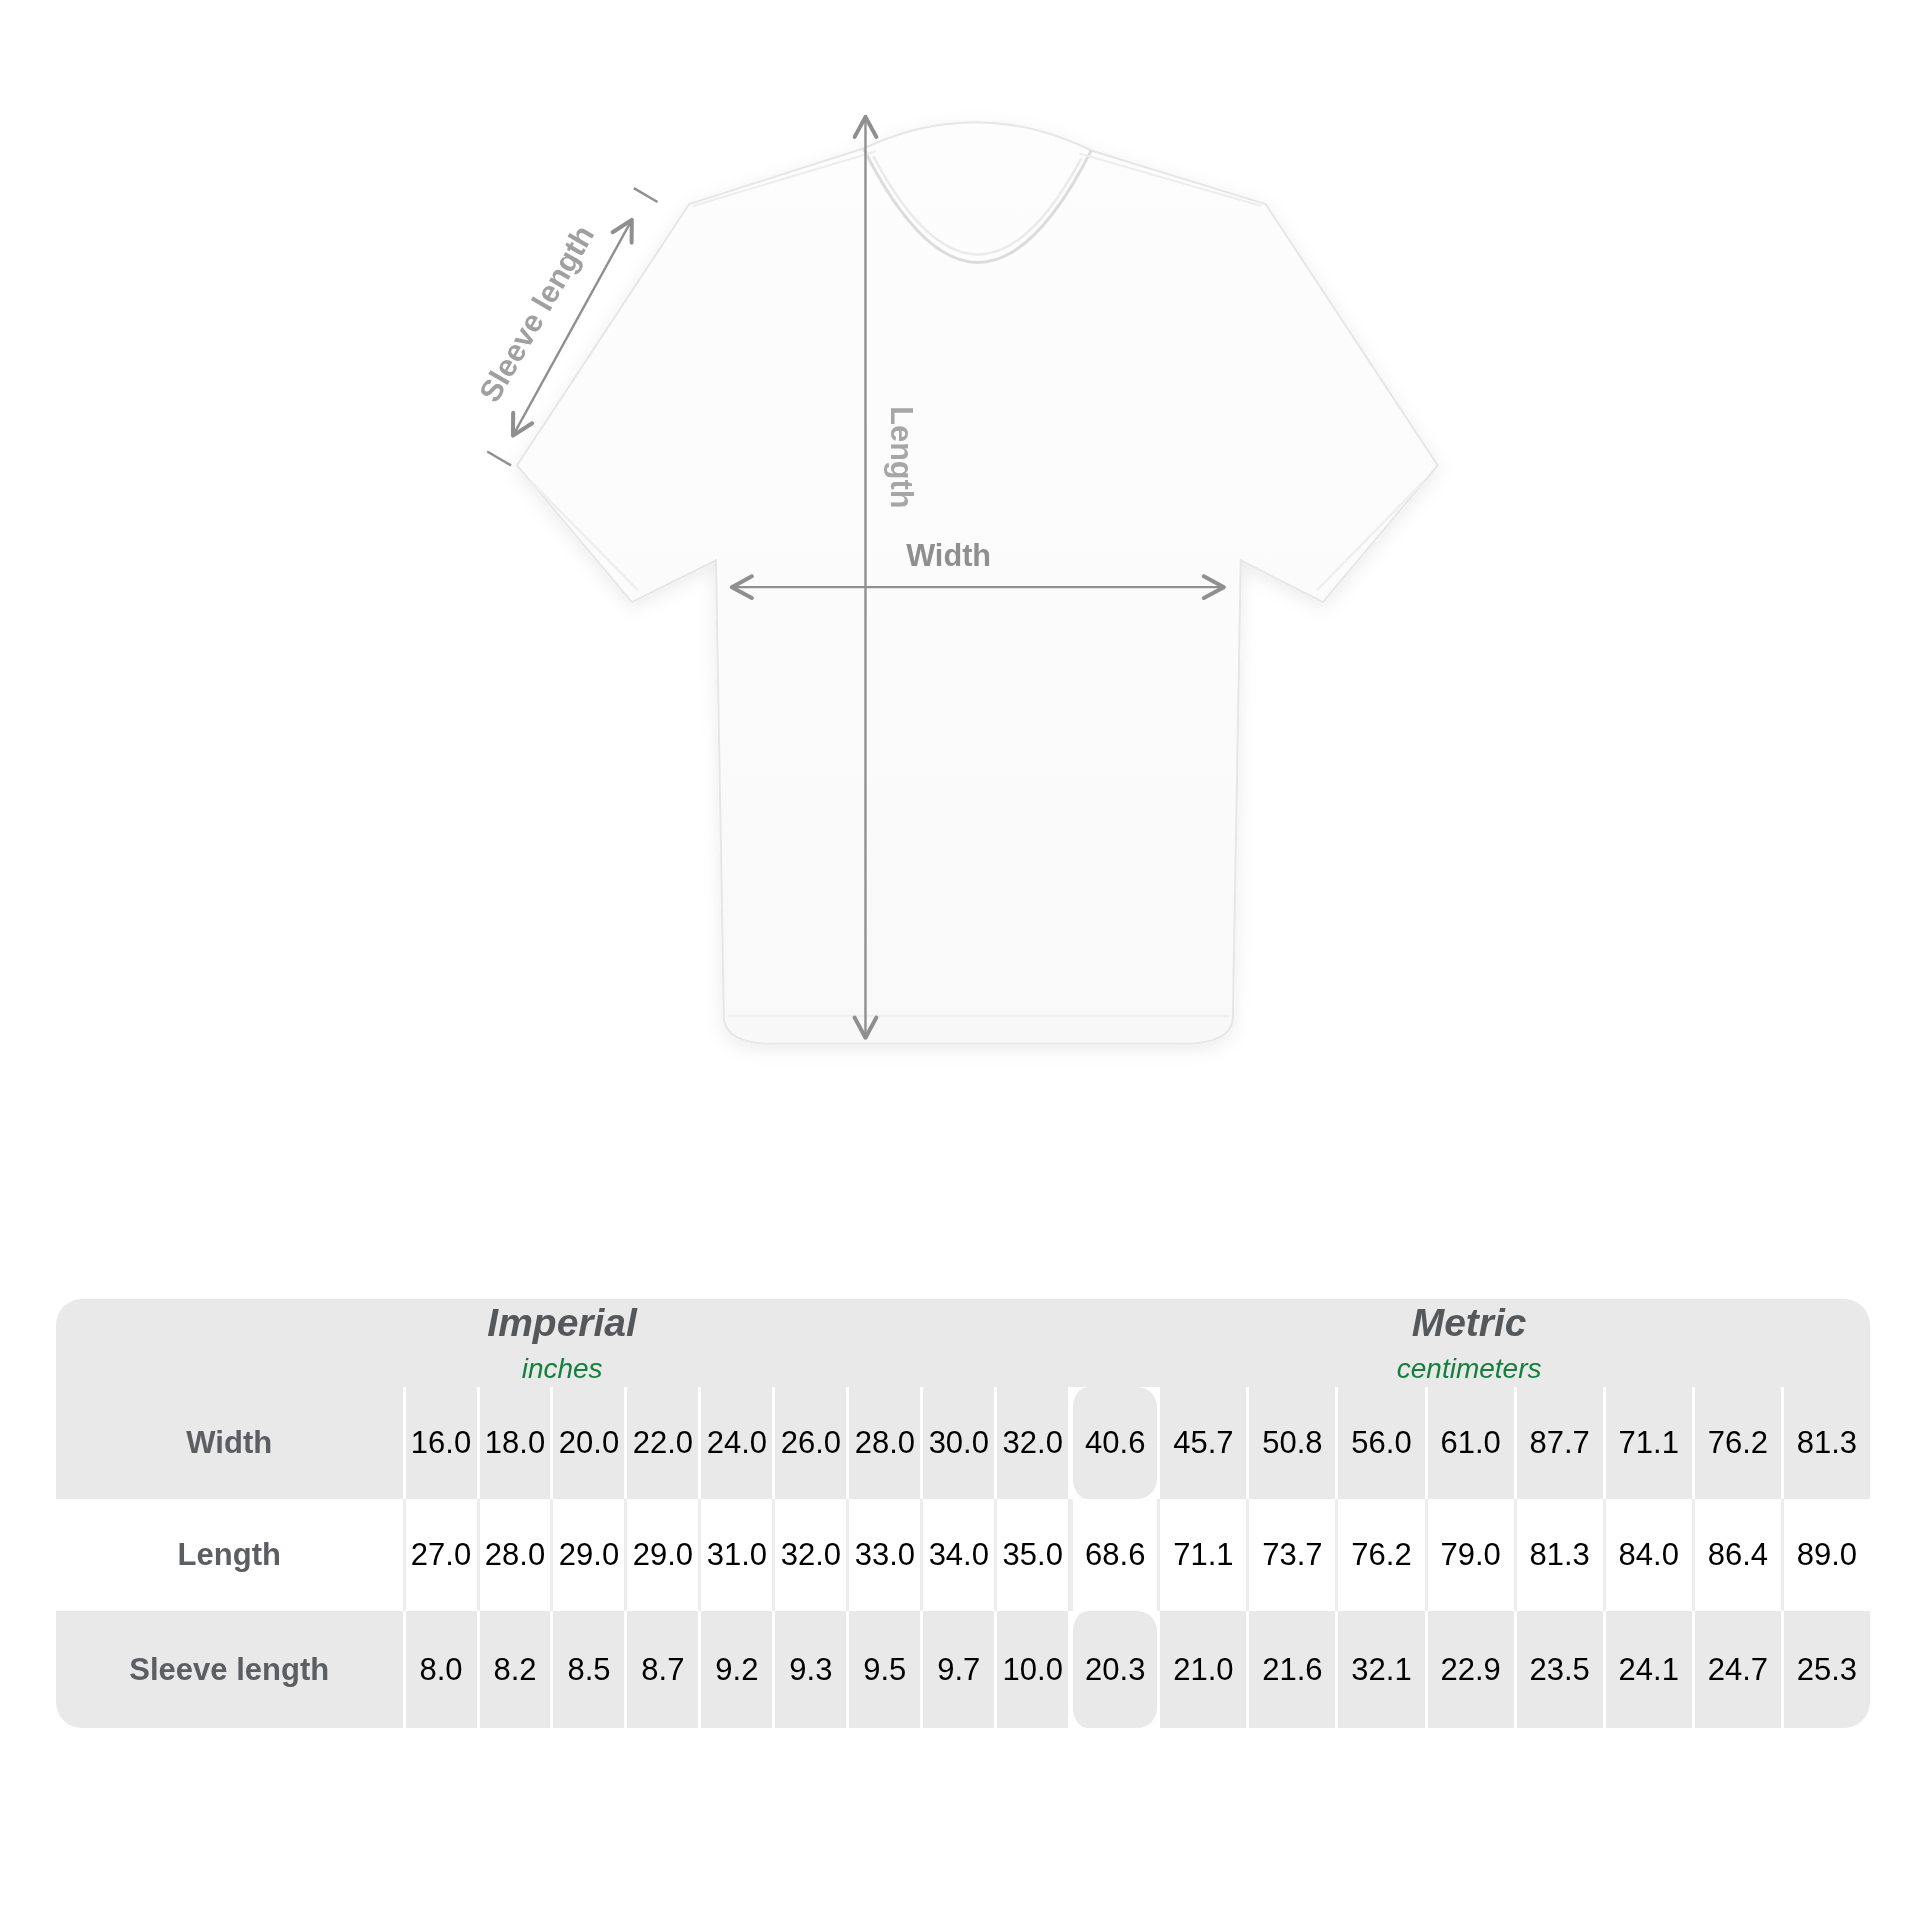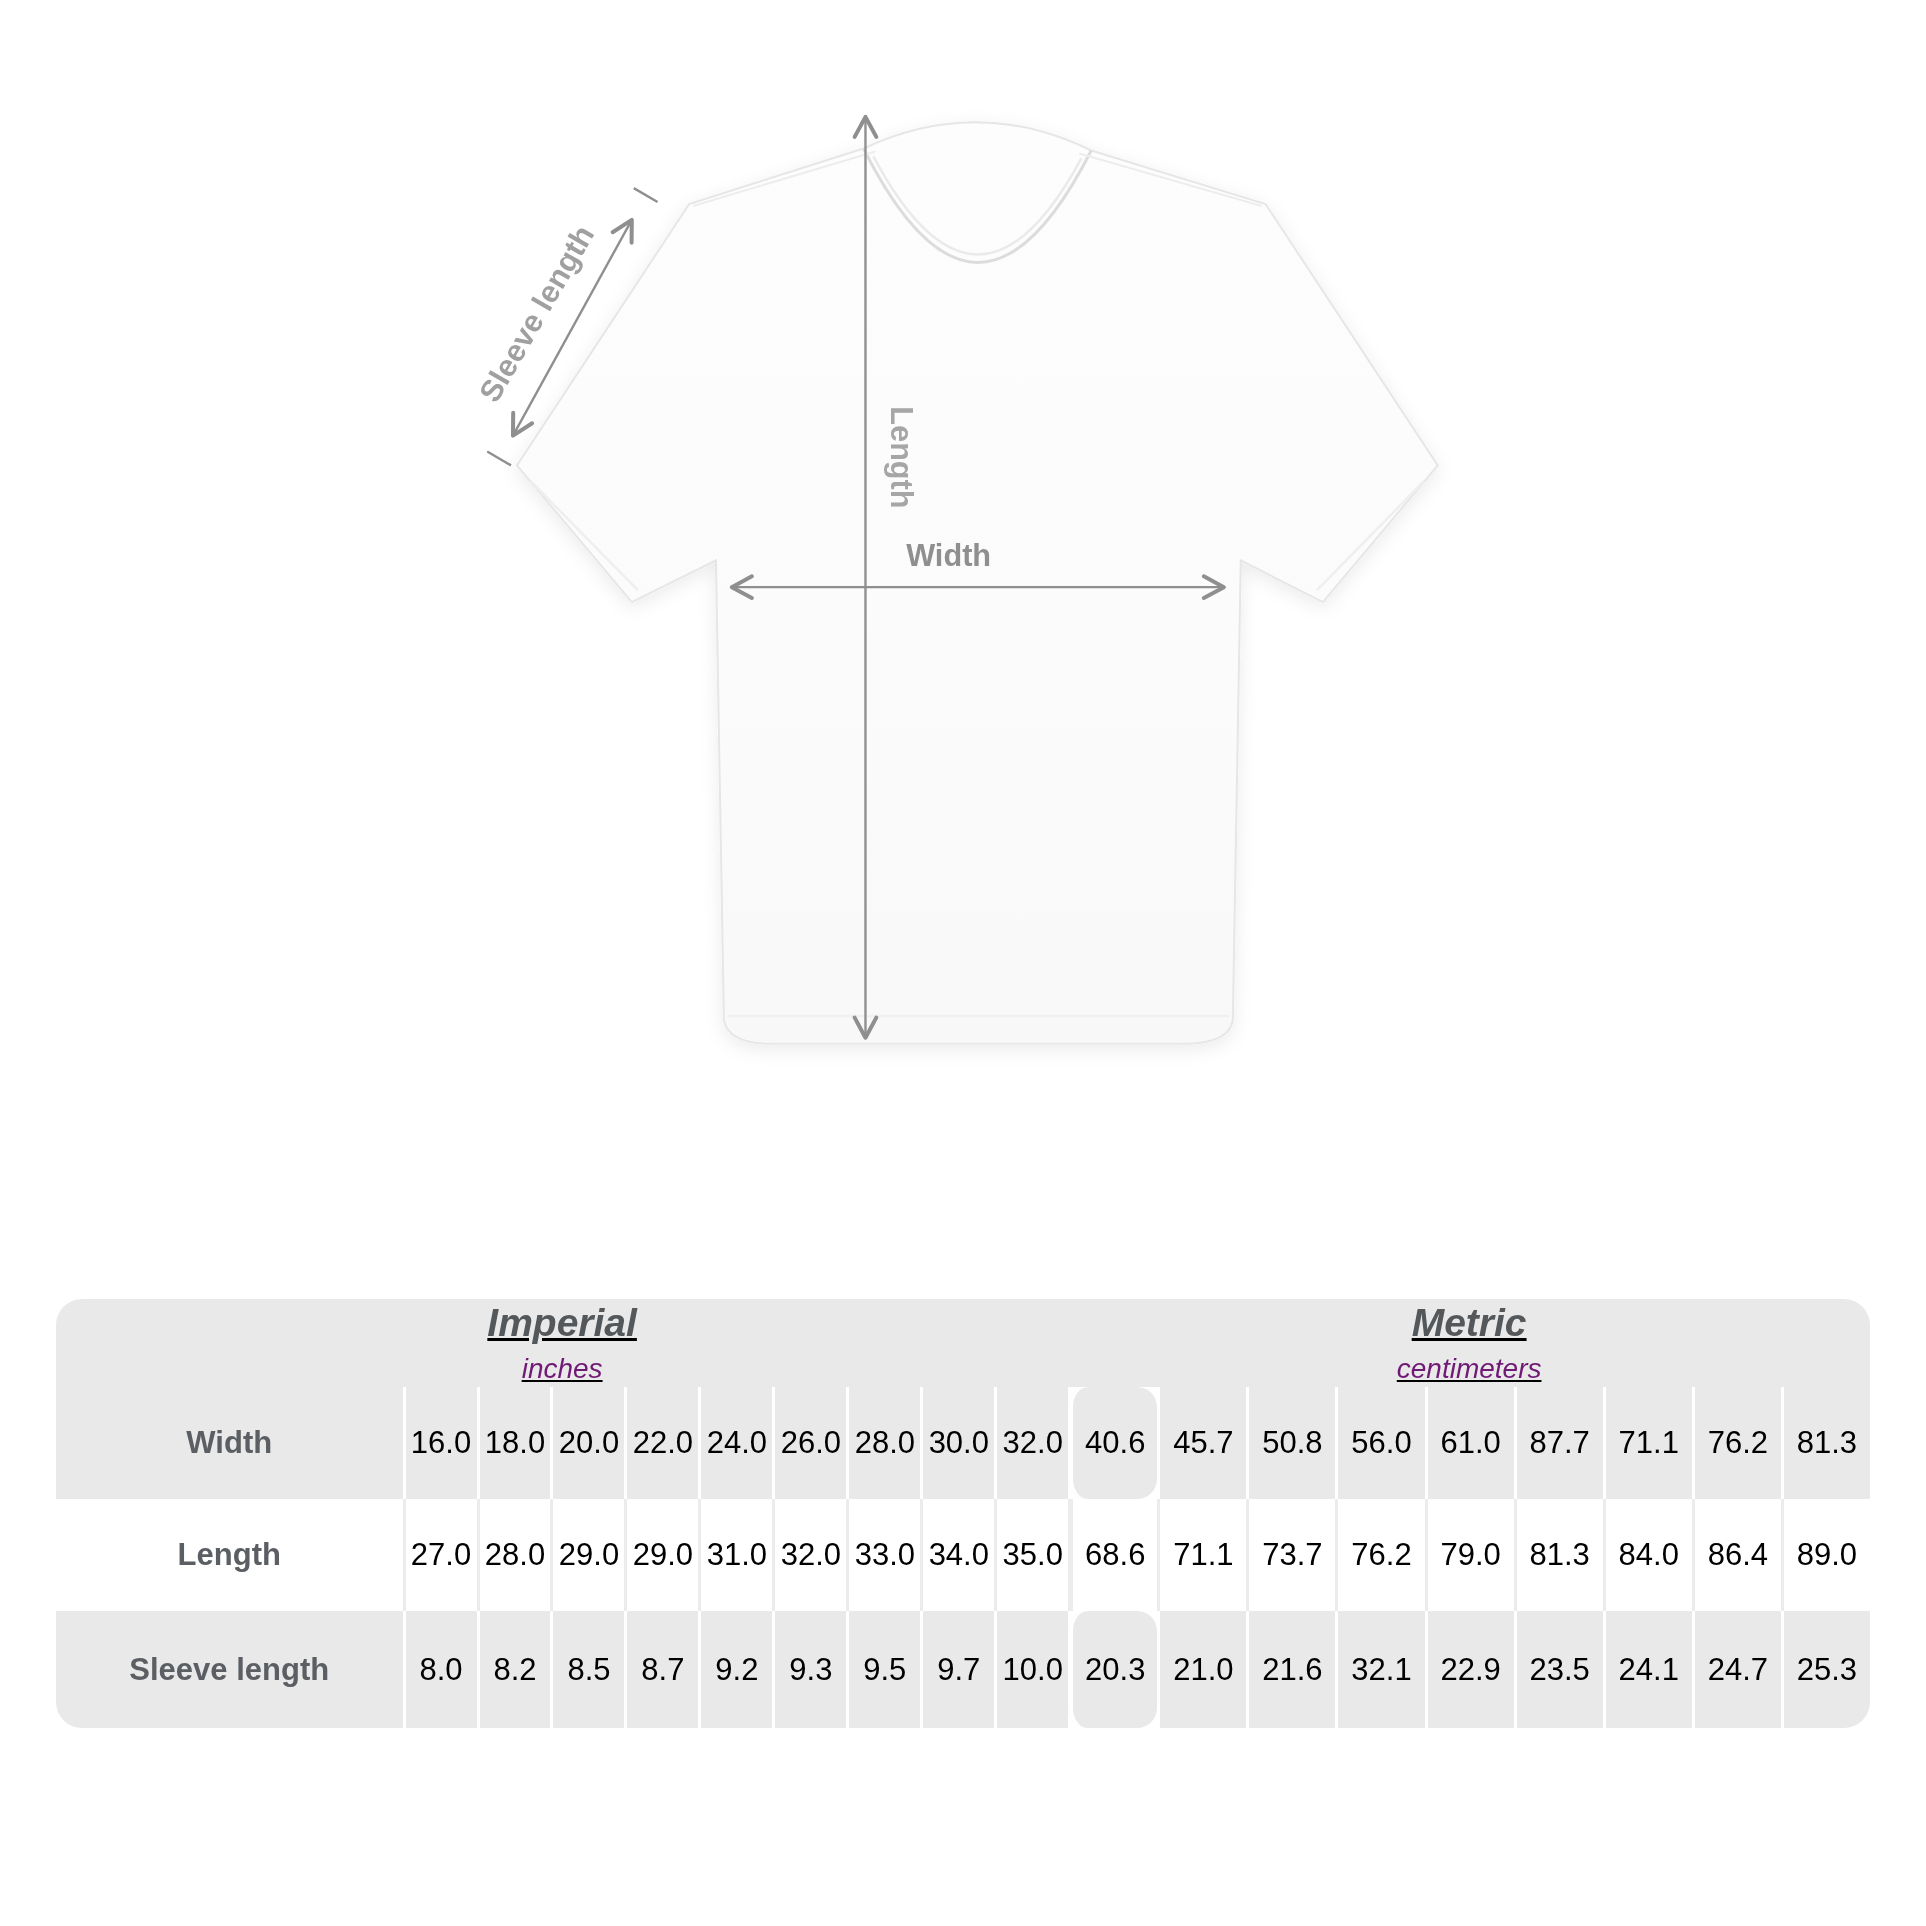--- a/index.html
+++ b/index.html
@@ -17,23 +17,23 @@
   
   .table-wrap{
     position:absolute;top:1299px;left:56px;width:1814px;
     border-radius:26px;overflow:hidden;background:#ffffff;
   }
   table{width:100%;border-collapse:separate;border-spacing:0;table-layout:fixed;}
   col.c-label{width:19.1%;}
   col.c-imp{width:4.077%;}
   col.c-met{width:4.91%;}
   th,td{padding:0;text-align:center;vertical-align:middle;font-weight:normal;}
-  .band{height:88px;background:#e9e9e9;text-decoration:underline;}
+  .band{height:88px;background:#e9e9e9;}
   .unit-title{font-size:39px;font-weight:bold;font-style:italic;color:#54585b;}
-  .unit-sub{margin-top:8px;font-size:28px;font-style:italic;color:#701a75;}
+  .unit-sub{margin-top:8px;font-size:28px;font-style:italic;color:#15803d;}
   tr.row-white{background:#ffffff;}
   tr.row-gray{background:#e9e9e9;}
   tr.r-size  th{height:111px;}
   tr.r-data  th, tr.r-data td{height:112px;}
   tr.r-last  th, tr.r-last td{height:117px;}
   .hdr{font-size:31px;font-weight:bold;color:#5b5f63;}
   .rowlab{font-size:31px;font-weight:bold;color:#5b5f63;}
   .val{font-size:31px;color:#000000;}
   
   tr.row-white .sep{border-left:3px solid #ececec;}

